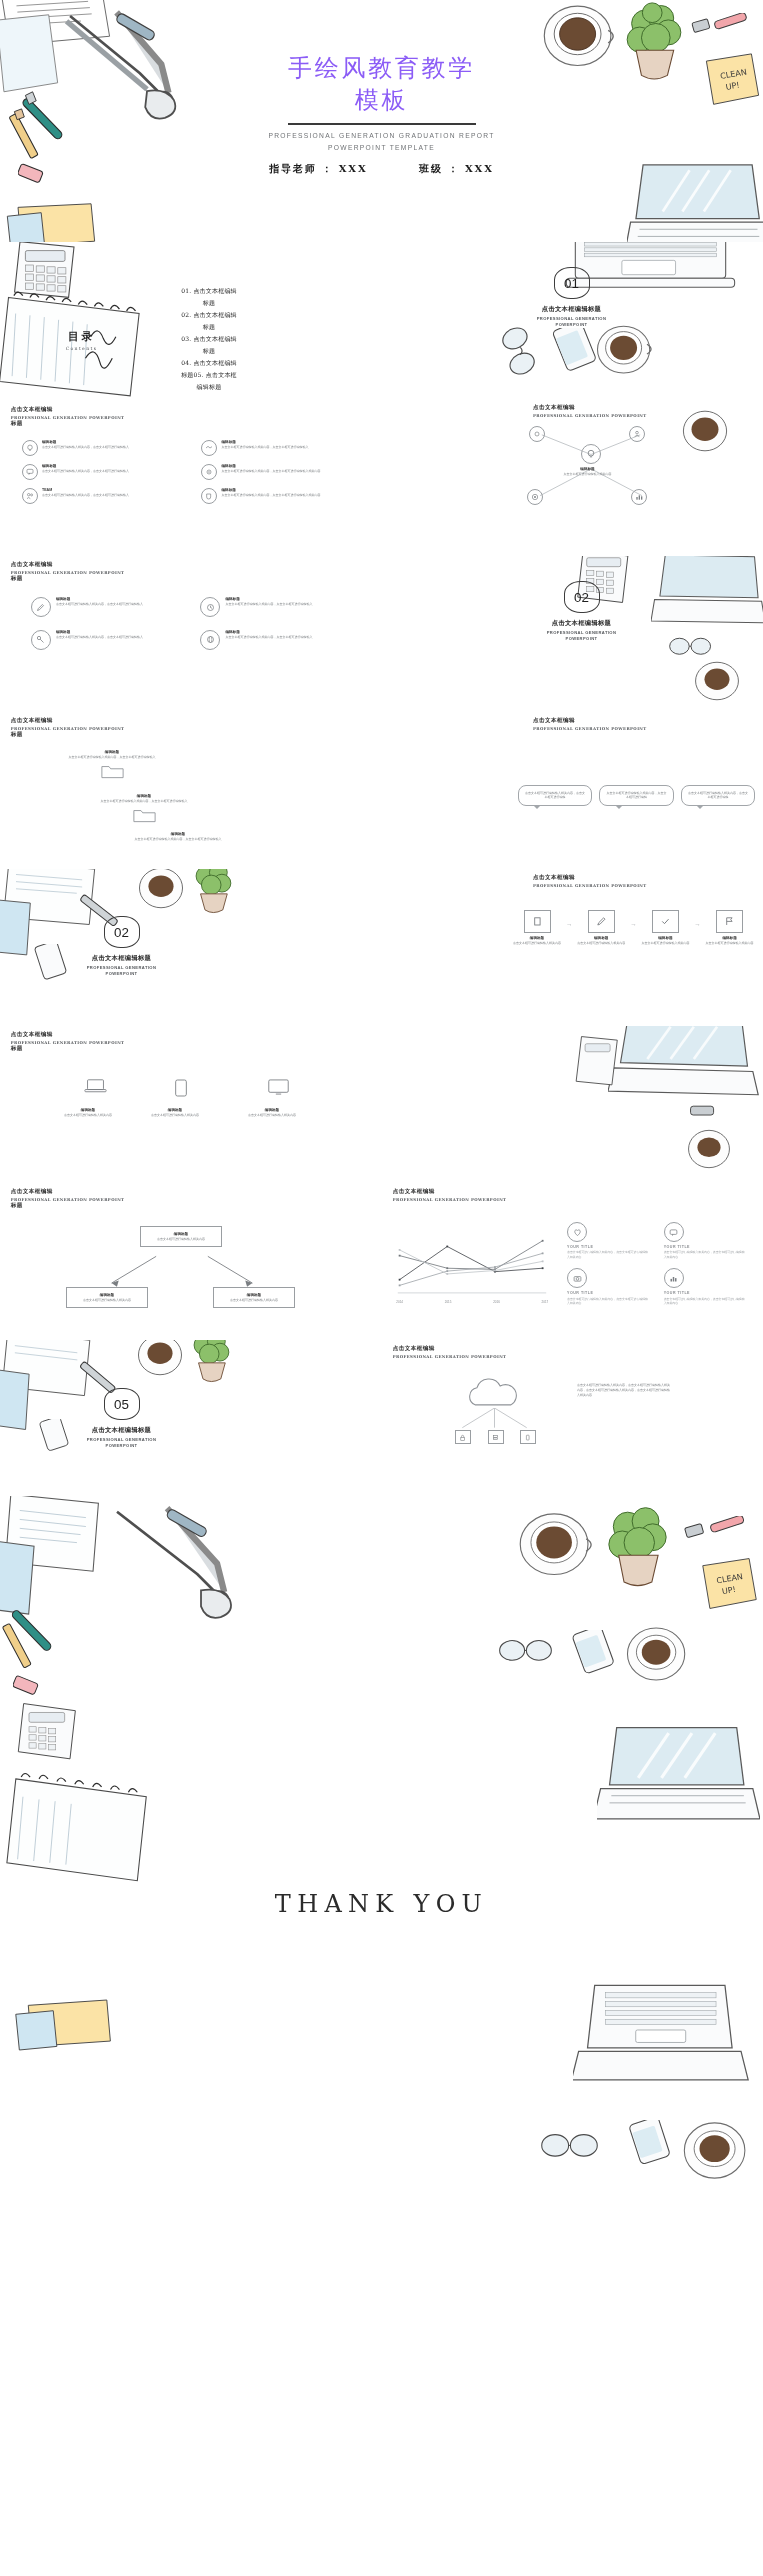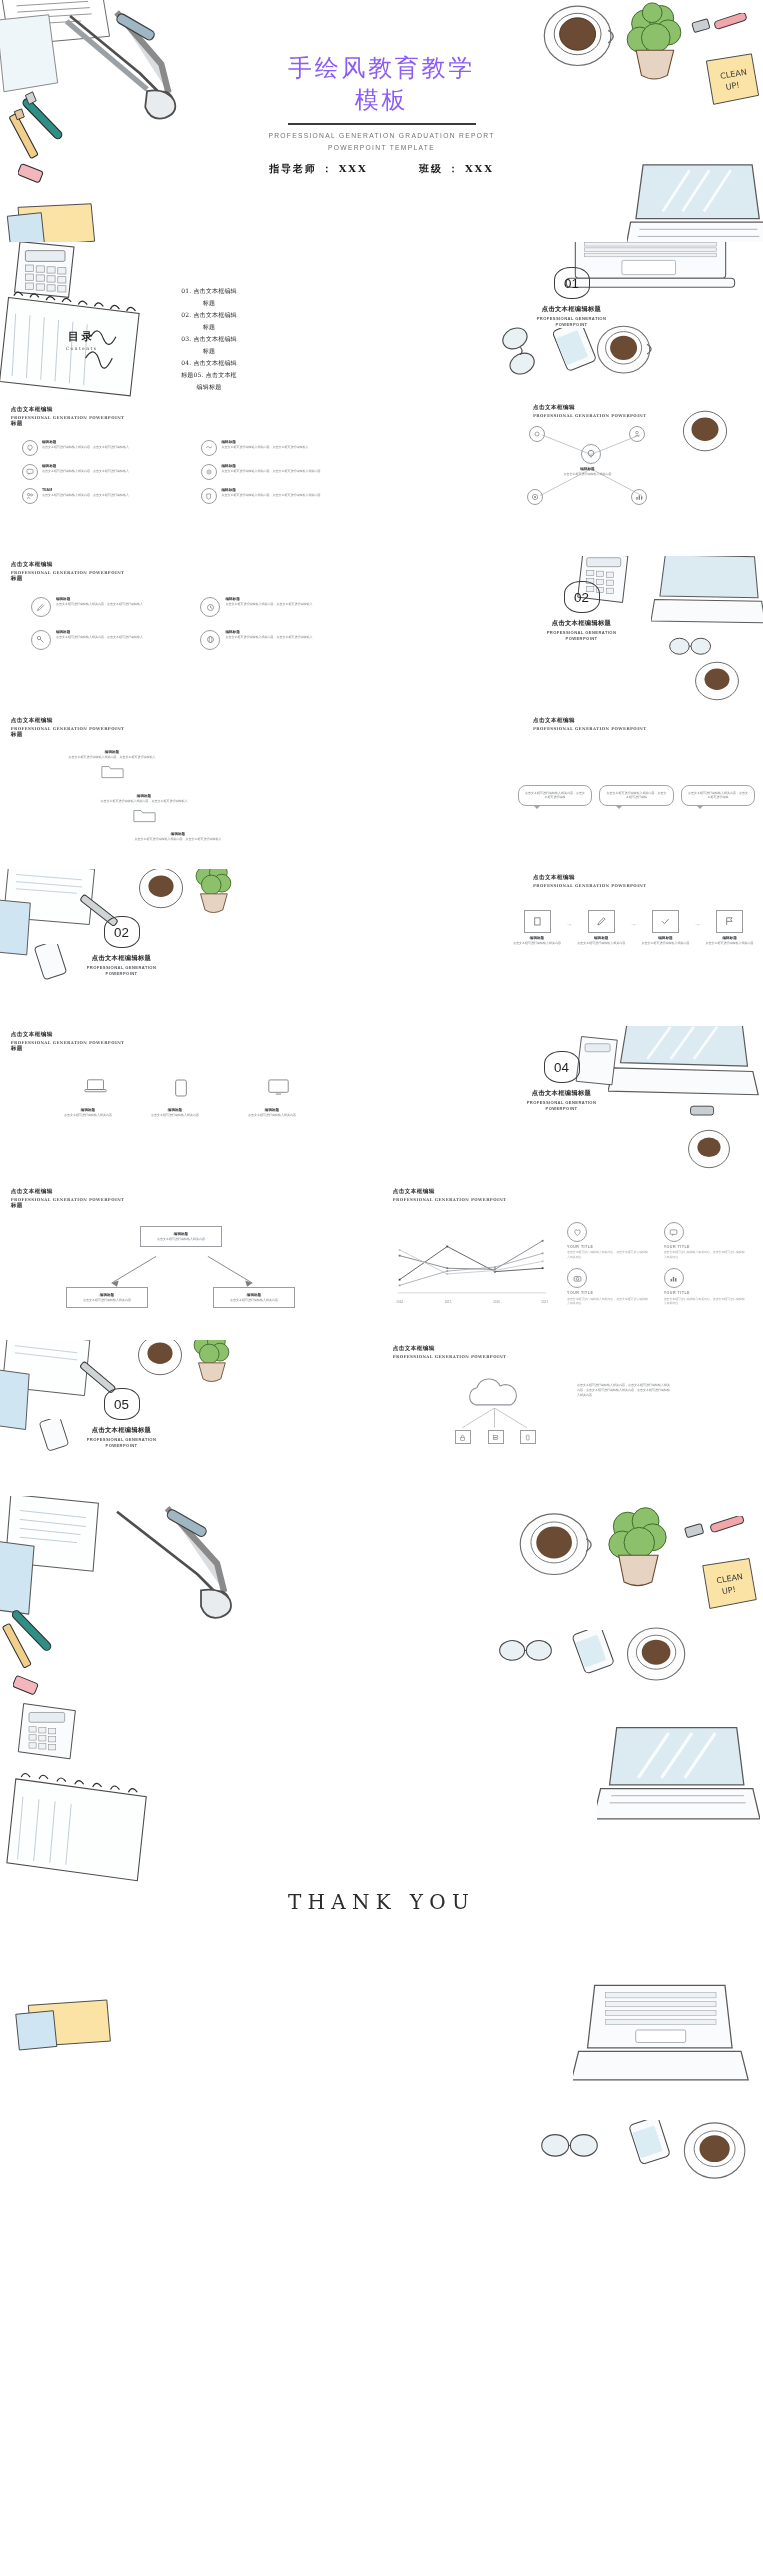--- a/index.html
+++ b/index.html
@@ -84,21 +84,21 @@
     content:""; position:absolute; left:14.3px; bottom:-4.5px;
     border-left:4.5px solid transparent; border-right:4.5px solid transparent;
     border-top:4.5px solid #a2a6aa;
   }
 
   
   .chart-wrap { position:relative; }
   .chart-xlabels { display:flex; justify-content:space-between; font-size:3px; color:#8a8d91; margin-top:1.8px; }
 
   
-  .ty-en { font-family:"DejaVu Serif", serif; font-size:20px; letter-spacing:6.3px; color:#2b2b2b; text-align:center; }
+  .ty-en { font-family:"DejaVu Serif", serif; font-size:24px; letter-spacing:6.3px; color:#2b2b2b; text-align:center; }
   .ty-cn { font-family:"DejaVu Serif", serif; font-size:20px; letter-spacing:4.5px; color:#2b2b2b; text-align:center; margin-top:5.4px; }
 
   
   .deco { position:absolute; pointer-events:none; }
   .deco svg { display:block; }
   .kpi { text-align:center; }
   .kpi .lbl { font-size:3.6px; color:#8b8e92; letter-spacing:0.5px; margin-top:2.7px; font-weight:bold; }
   .kpi .txt { font-size:2.9px; color:#9a9ea2; line-height:1.55; margin-top:1.8px; }
 </style>
 </head>
@@ -802,28 +802,20 @@
         <rect x="4" y="8" width="26" height="10" rx="3" fill="#c9ced2" stroke="#3a3a3a" stroke-width="1"></rect>
       </svg>
     </div>
     <div class="deco" style="left:301px;top:99px;">
       <svg width="52" height="48" viewBox="0 0 58 54">
         <ellipse cx="29" cy="27" rx="23" ry="21" fill="#fdfdfd" stroke="#6d6d6d" stroke-width="1.1"></ellipse>
         <ellipse cx="29" cy="25" rx="13" ry="11" fill="#6b4b33"></ellipse>
       </svg>
     </div>
 
-    <div style="position:absolute;left:108px;top:25px;width:143px;">
-      <div class="sect-num">04</div>
-      <div class="sect-cap">
-        <div class="cn-title">点击文本框编辑标题</div>
-        <div class="en-sub" style="margin-top:1.8px;">PROFESSIONAL GENERATION</div>
-        <div class="en-sub">POWERPOINT</div>
-      </div>
-    </div>
   </div>
 
   <div class="slide w-half-l" style="top:1183px;height:157px;">
     <div class="foot-tag" style="left:10.8px;top:5.4px;">
       <div class="ft-cn">点击文本框编辑</div>
       <div class="ft-en">PROFESSIONAL  GENERATION   POWERPOINT</div>
       <div class="ft-cn">标题</div>
     </div>
 
     <div class="sq-box" style="position:absolute;left:140px;top:43px;width:82px;padding:4.5px;">

